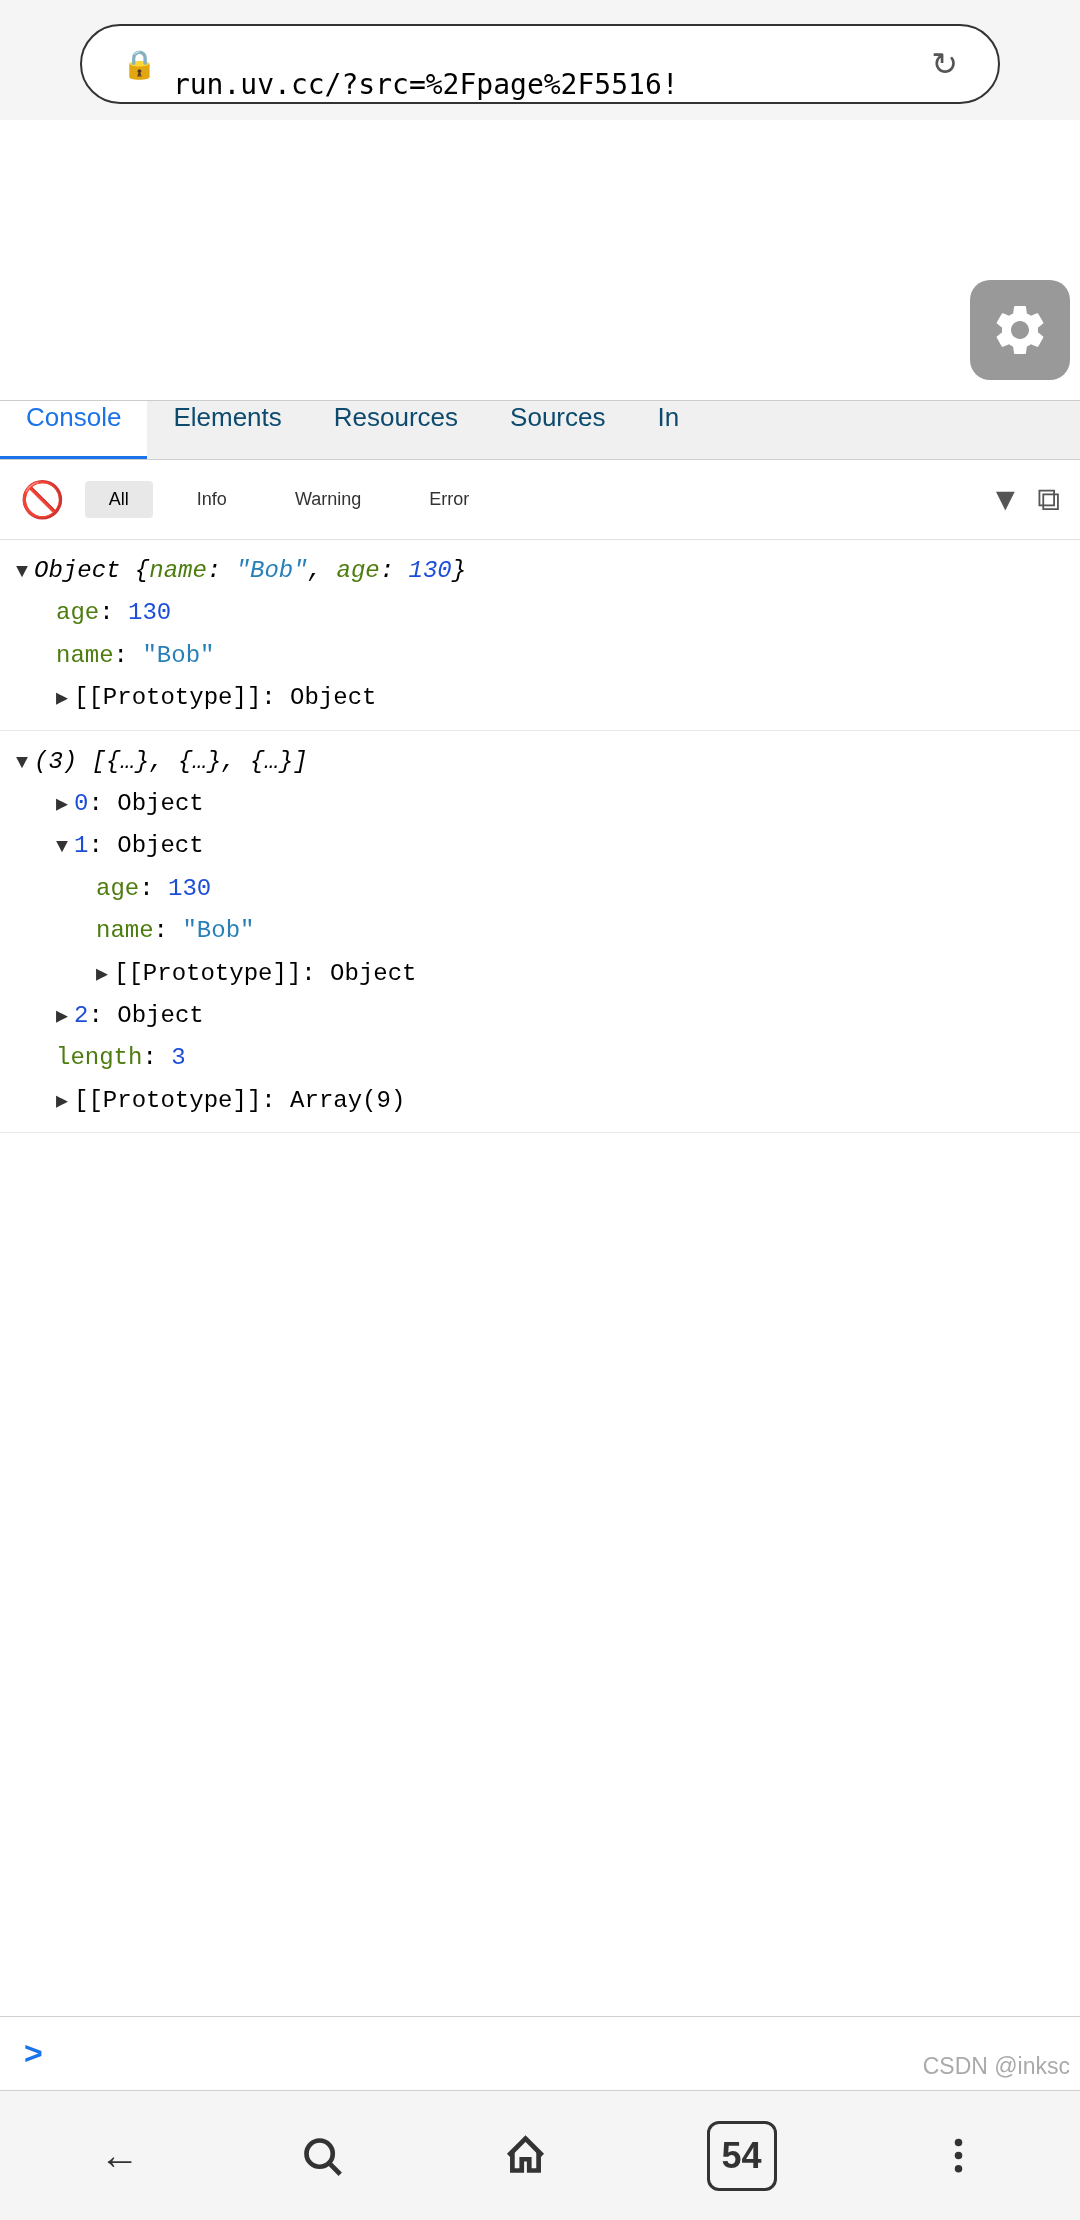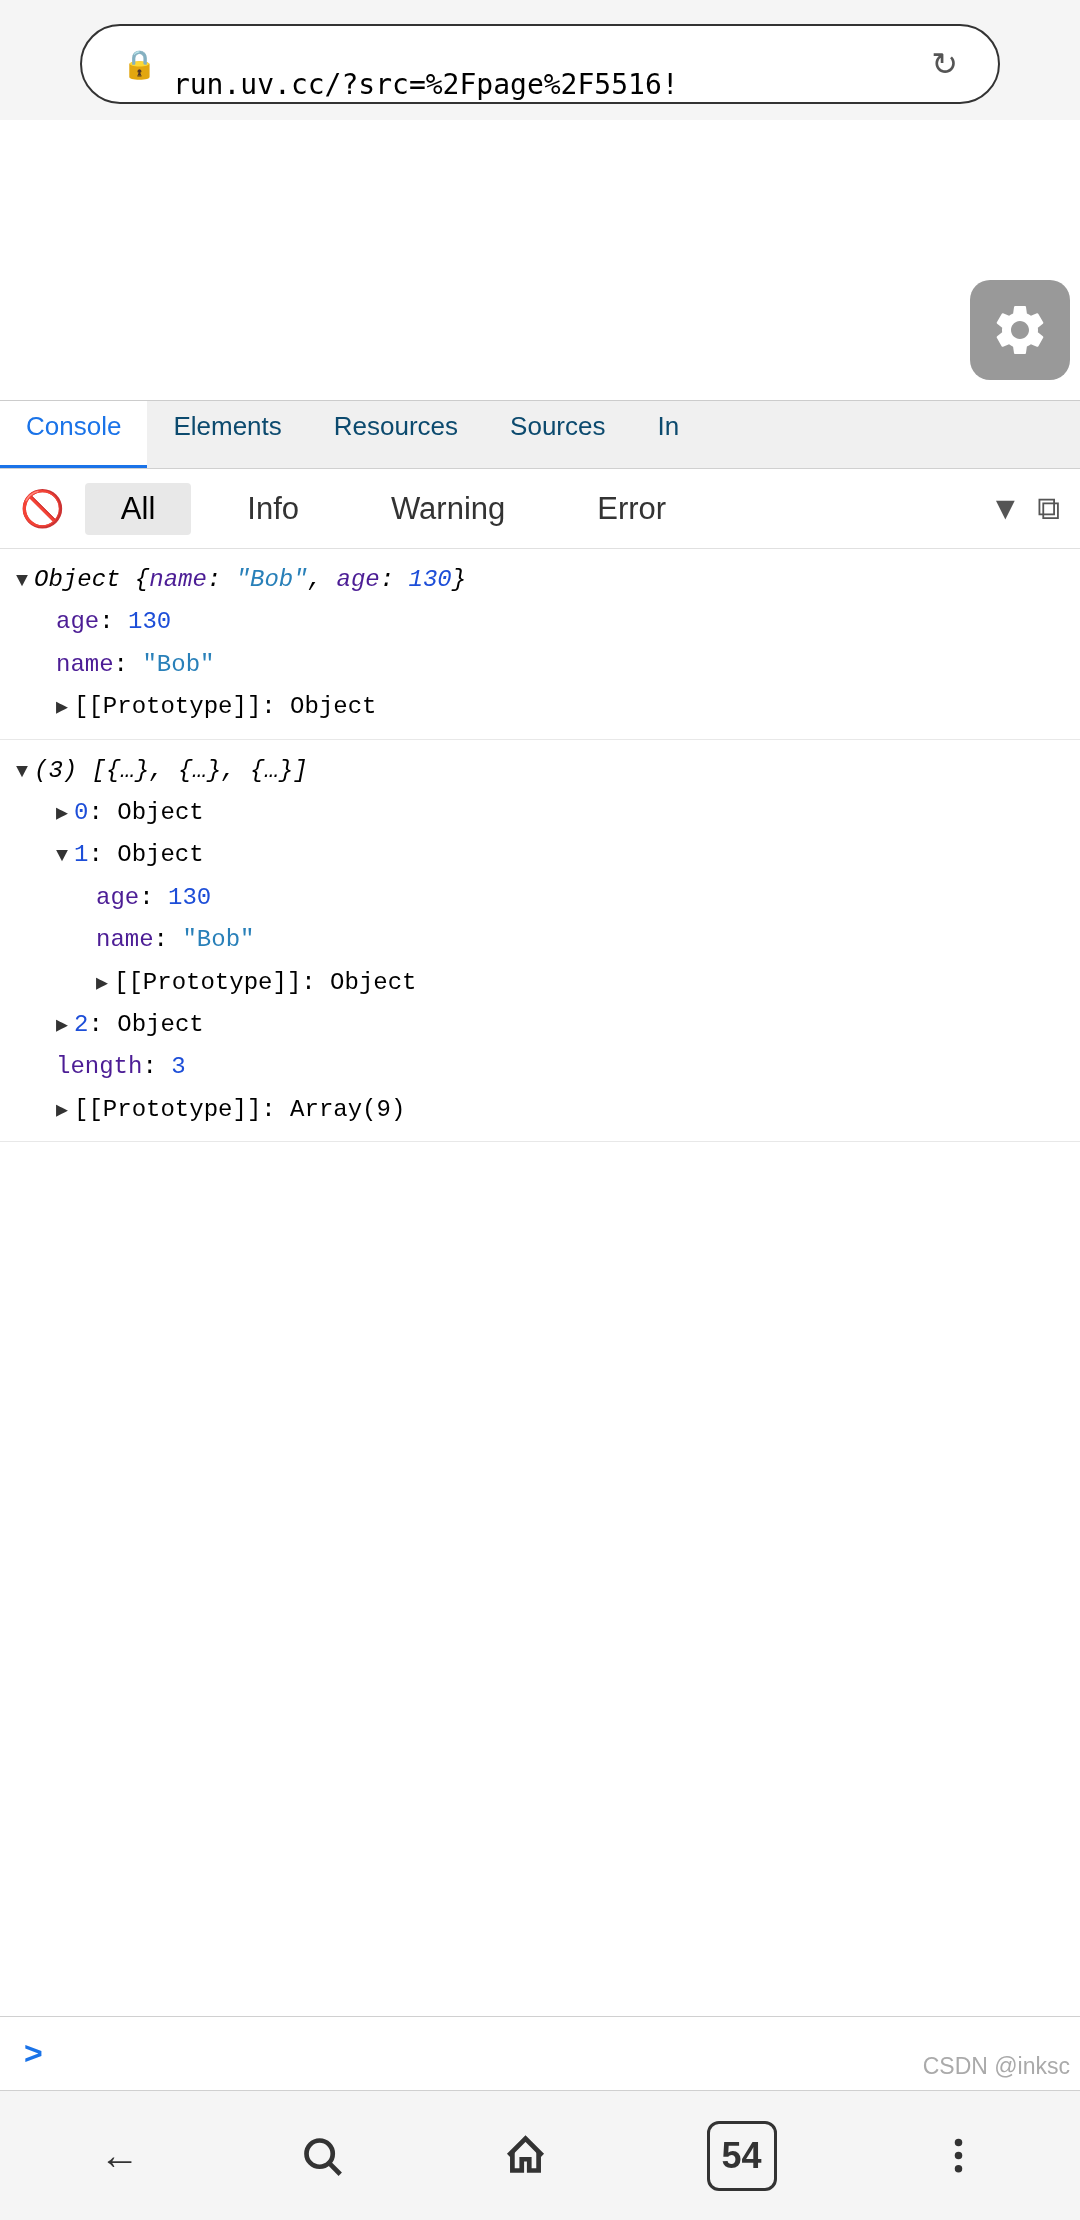--- a/index.html
+++ b/index.html
@@ -92,21 +92,21 @@
       border-top: 1px solid #cccccc;
     }
 
     
     .devtools-tabs {
       display: flex;
       background: #f0f0f0;
       border-bottom: 1px solid #d0d0d0;
       overflow-x: auto;
       scrollbar-width: none;
-      height: 68px;
+      height: 59px;
       align-items: flex-end;
     }
 
     .devtools-tabs::-webkit-scrollbar { display: none; }
 
     .tab {
       padding: 0 26px;
       height: 80px;
       display: flex;
       align-items: center;
@@ -135,22 +135,22 @@
       gap: 20px;
     }
 
     .no-entry-icon {
       font-size: 36px;
       color: #555;
       cursor: pointer;
     }
 
     .filter-btn {
-      padding: 8px 36px;
-      font-size: 31px;
+      padding: 8px 24px;
+      font-size: 18px;
       color: #333;
       background: transparent;
       border: none;
       cursor: pointer;
       border-radius: 4px;
     }
 
     .filter-btn.active {
       background: #e8e8e8;
       color: #000;
@@ -196,21 +196,21 @@
       color: #333;
       margin-right: 6px;
       font-size: 20px;
       cursor: pointer;
       user-select: none;
     }
 
     .toggle-arrow.down::before { content: '▼'; }
     .toggle-arrow.right::before { content: '▶'; }
 
-    .key-red { color: #4c1d95; }
+    .key-red { color: #4d7c0f; }
     .val-blue { color: #1d4ed8; }
     .val-string { color: #2980b9; }
     .plain { color: #000000; }
 
     
     .summary-italic {
       font-style: italic;
       color: #000;
     }
 

